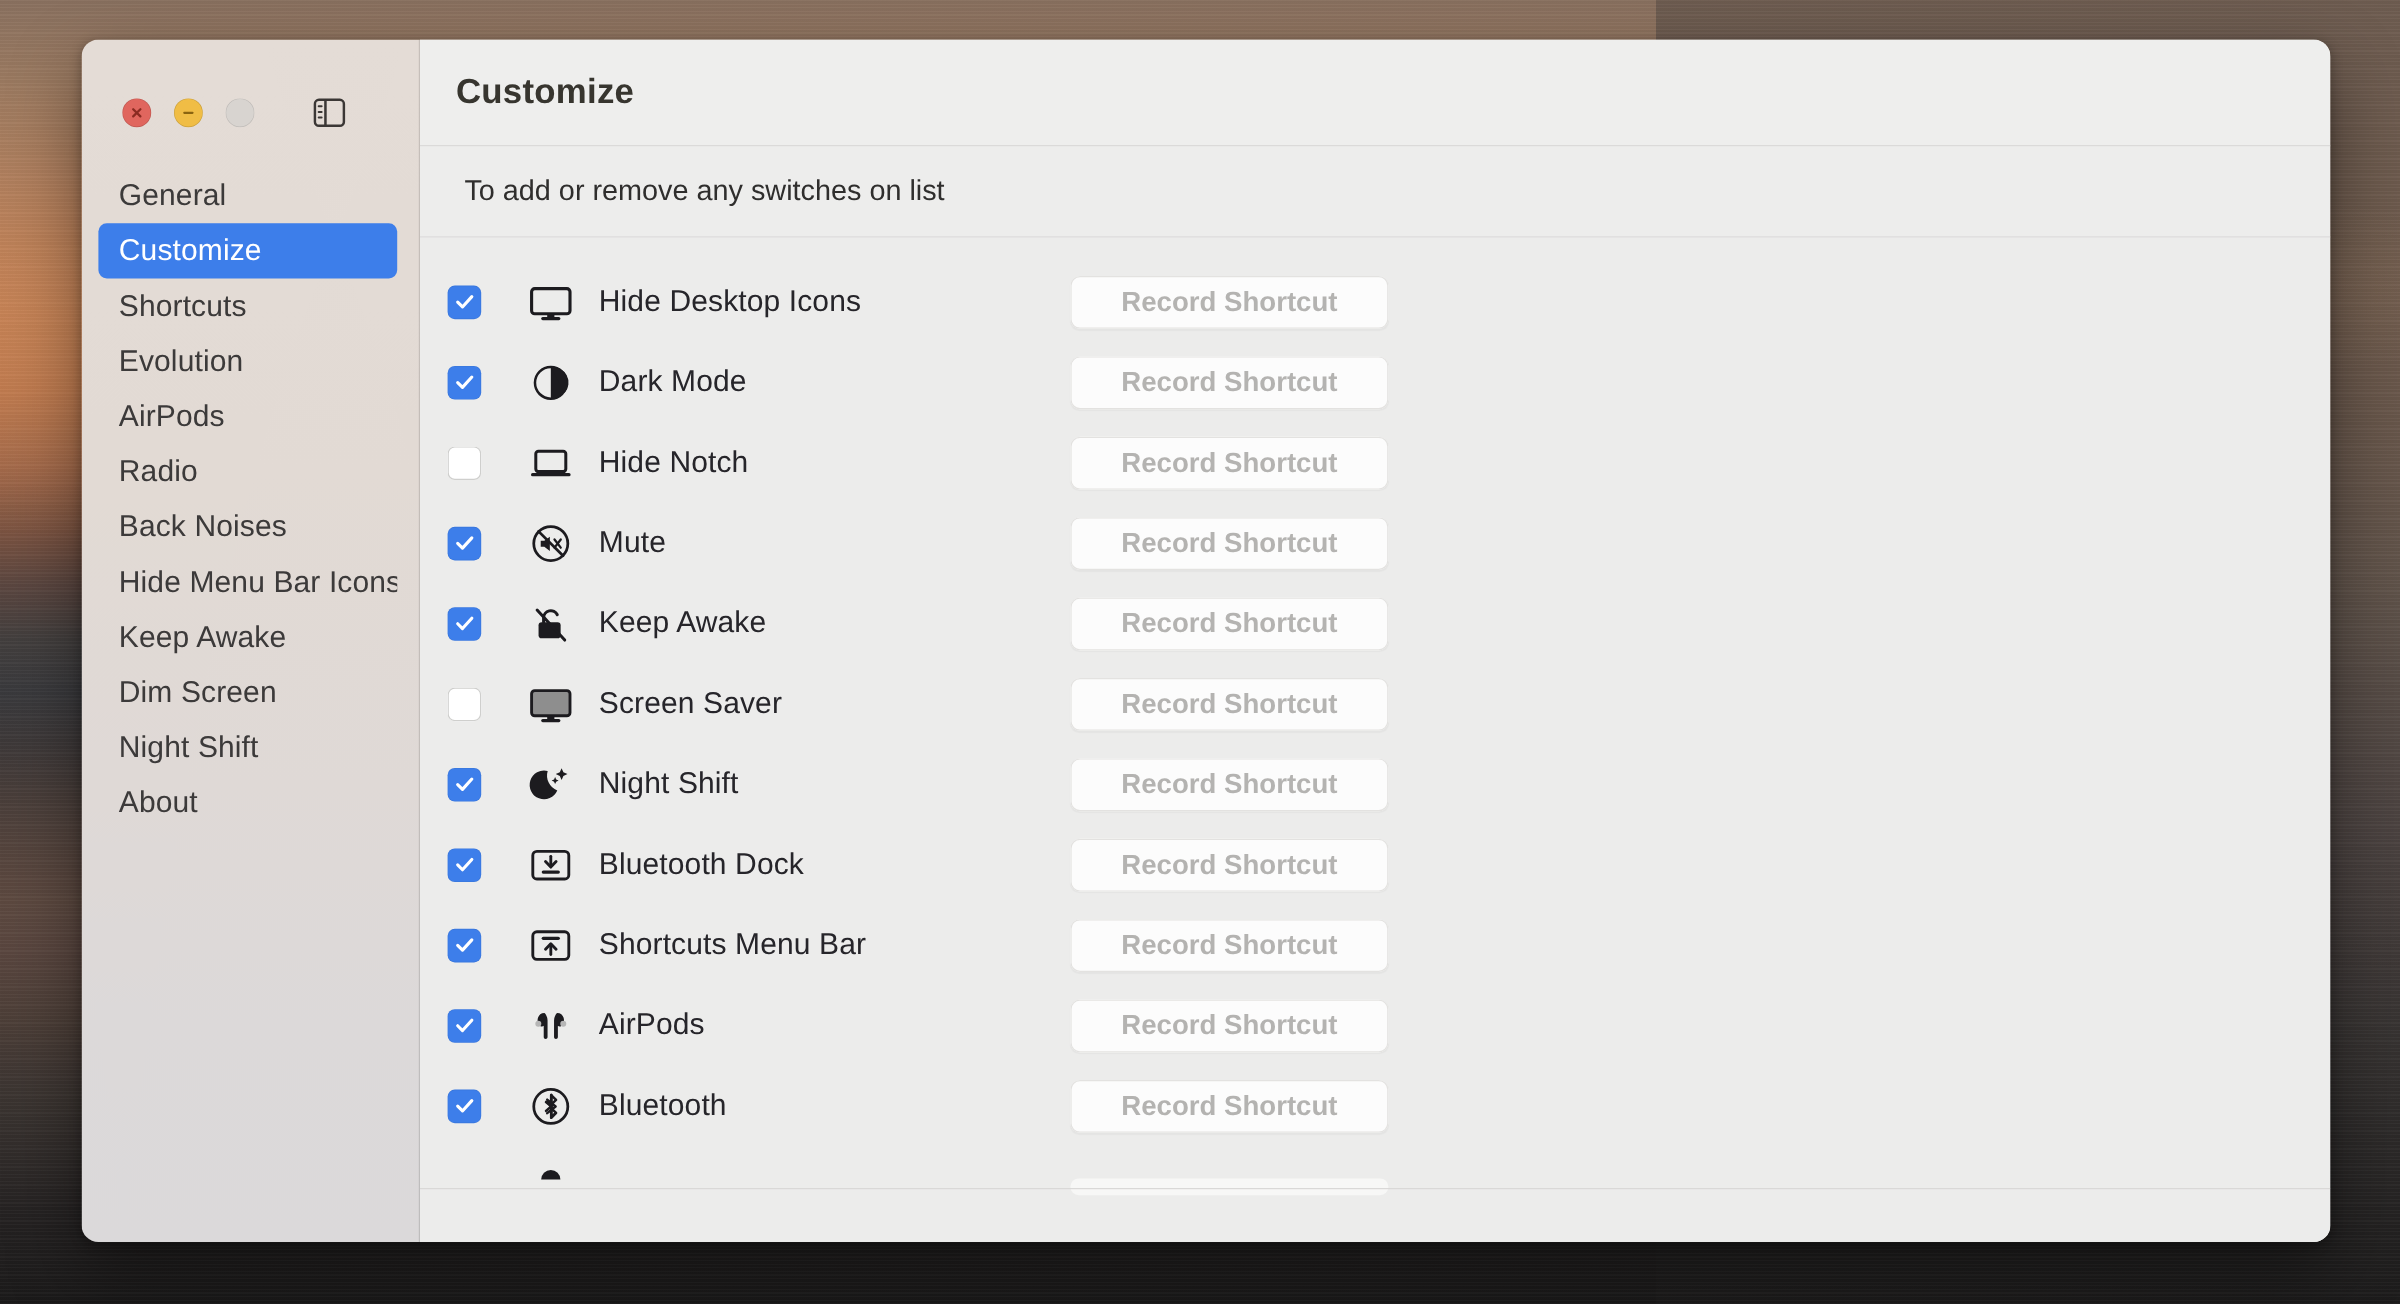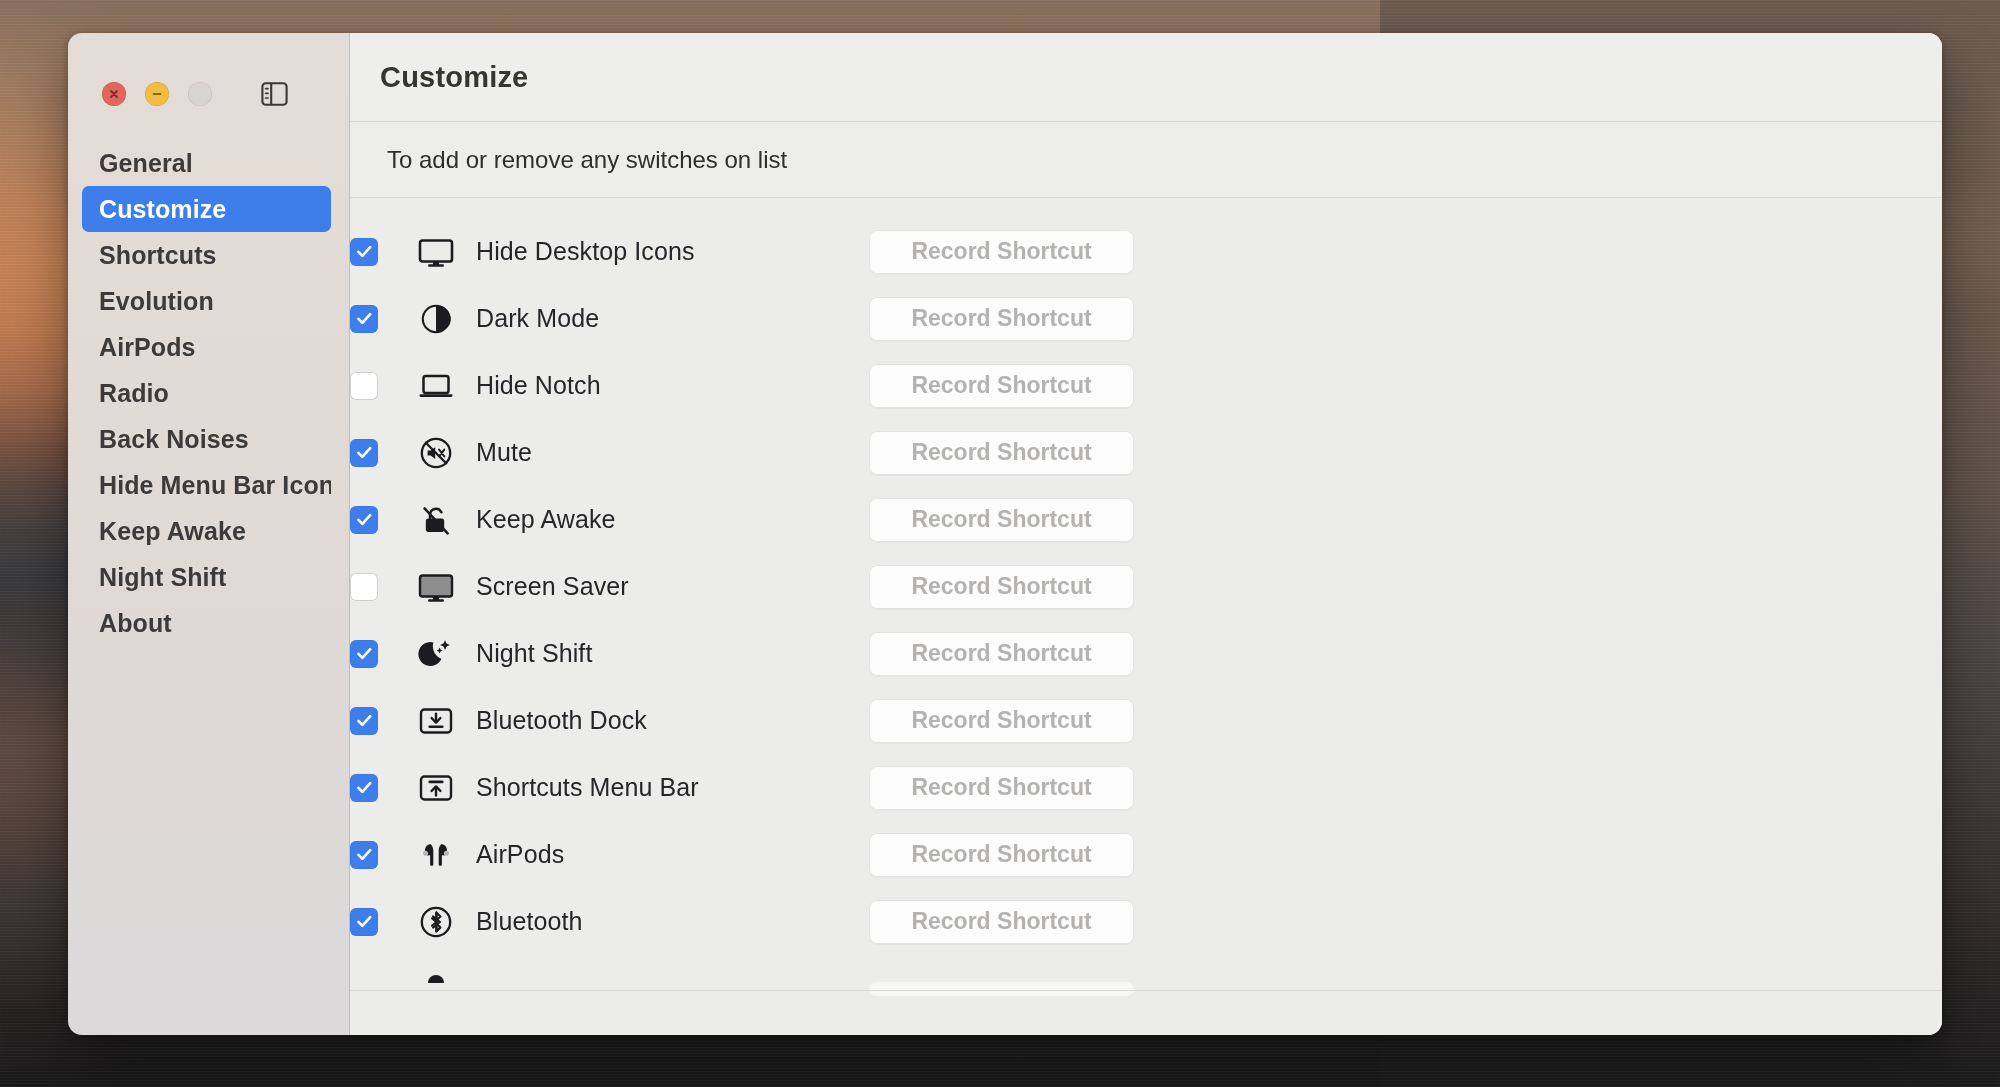--- a/index.html
+++ b/index.html
@@ -76,21 +76,21 @@
   .light.close{ background:#e0665e; box-shadow:inset 0 0 0 .5px rgba(0,0,0,.16); }
   .light.min{ background:#f0bd45; box-shadow:inset 0 0 0 .5px rgba(0,0,0,.16); }
   .light.zoom{ background:#d8d4d0; box-shadow:inset 0 0 0 .5px rgba(0,0,0,.12); }
   .light svg{ display:block; }
 
   #sidebar-toggle{
     position:absolute; left:193px; top:48px;
     width:27px; height:26px; cursor:default;
   }
 
-  #nav{ position:absolute; left:14px; right:18px; top:107px;font-weight:bold; }
+  #nav{ position:absolute; left:14px; right:18px; top:107px; }
   .nav-item{
     height:46px; display:flex; align-items:center;
     padding-left:17px; border-radius:7px;
     font-size:25px; color:#3c3a3a; letter-spacing:.1px;
     white-space:nowrap; overflow:hidden;
   }
   .nav-item.selected{ background:#3d7eea; color:#ffffff; }
 
   
   #main{ flex:1; background:#ededec; display:flex; flex-direction:column; min-width:0; }
@@ -113,20 +113,21 @@
   #subtitle{ font-size:24px; color:#2f2e2d; }
 
   #list{
     flex:1; min-height:0; position:relative;
     padding-top:20px;
     background:#ececeb;
     overflow:hidden;
   }
   .row{
     height:67px; display:flex; align-items:center;
+    padding-left:23px;
   }
   .cb{
     width:28px; height:28px; flex:0 0 28px; border-radius:6px;
     display:flex; align-items:center; justify-content:center;
     margin-right:38px;
   }
   .cb.on{ background:#3d7eea; box-shadow:inset 0 0 0 .5px rgba(0,0,0,.08); }
   .cb.off{ background:#ffffff; box-shadow:inset 0 0 0 1px #cfcfcd; }
   .cb svg{ display:block; }
 
@@ -212,20 +213,23 @@
         <div class="nav-item">
           <span>Back Noises</span>
         </div>
         <div class="nav-item">
           <span>Hide Menu Bar Icons</span>
         </div>
         <div class="nav-item">
           <span>Keep Awake</span>
         </div>
         <div class="nav-item">
+          <span>Dim Screen</span>
+        </div>
+        <div class="nav-item">
           <span>Night Shift</span>
         </div>
         <div class="nav-item">
           <span>About</span>
         </div>
       </div>
   </div>
 
   <div id="main">
 

